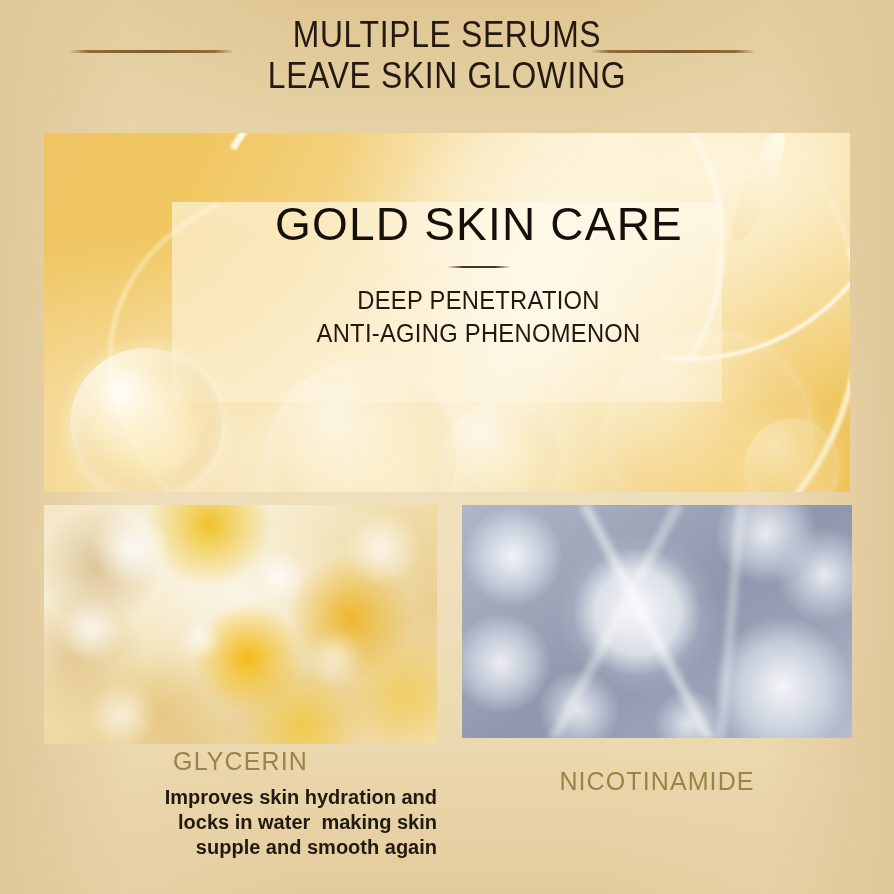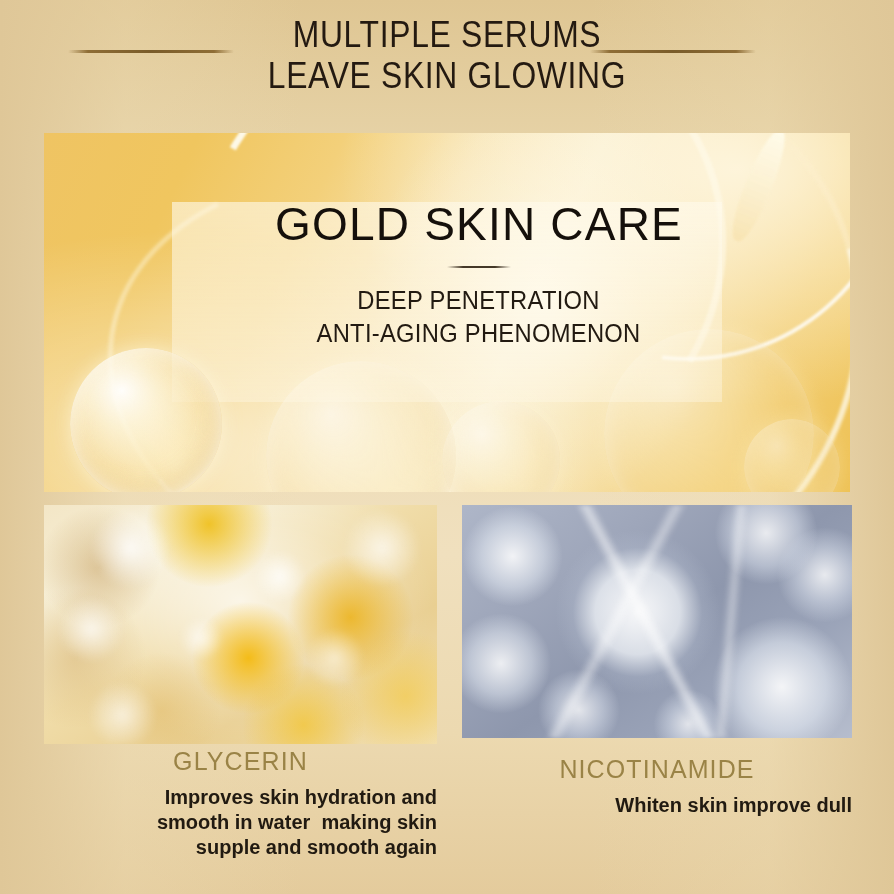--- a/index.html
+++ b/index.html
@@ -318,21 +318,21 @@
     margin-top: 9px;
     font-family: "Liberation Sans", sans-serif;
     font-size: 20px;
     line-height: 25px;
     color: #211a11;
     font-weight: 700;
     text-align: right;
   }
   .ingredient-desc span { display: block; white-space: pre; }
 
-  .card.right .card-caption { padding-top: 16px; }
+  .card.right .card-caption { padding-top: 28px; }
 </style>
 </head>
 <body>
 
 <div id="poster">
 
   <div class="header">
     <div class="header-rule left"></div>
     <div class="header-rule right"></div>
     <div class="header-title">
@@ -370,30 +370,29 @@
   </div>
 
   <div class="cards">
 
     <div class="card left">
       <div class="card-img img-glycerin"></div>
       <div class="card-caption">
         <div class="ingredient-name">GLYCERIN</div>
         <div class="ingredient-desc">
           <span>Improves skin hydration and</span>
-          <span>smooth in water  making skin</span>
+          <span>locks in water  making skin</span>
           <span>supple and smooth again</span>
         </div>
       </div>
     </div>
 
     <div class="card right">
       <div class="card-img img-nicotinamide"></div>
       <div class="card-caption">
         <div class="ingredient-name">NICOTINAMIDE</div>
         <div class="ingredient-desc">
-          <span>Whiten skin improve dull</span>
         </div>
       </div>
     </div>
 
   </div>
 </div>
 
 </body></html>

